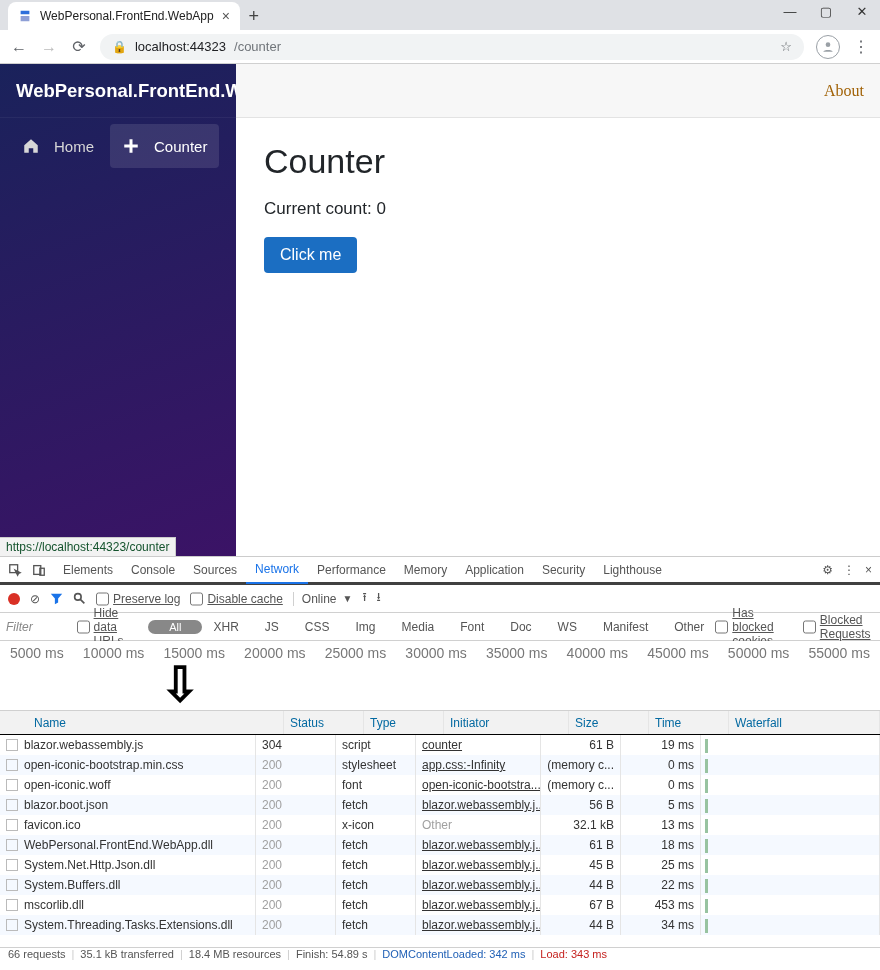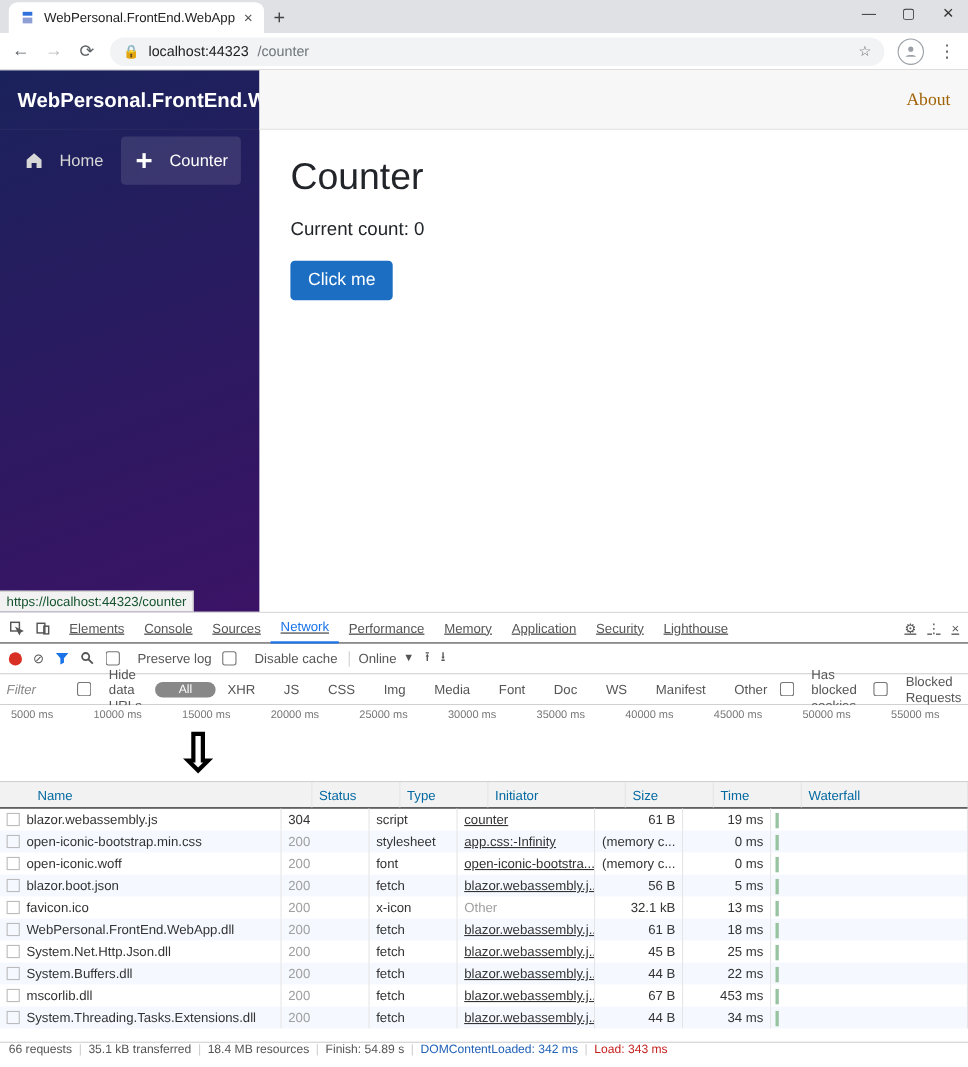--- a/index.html
+++ b/index.html
@@ -149,36 +149,36 @@
 
   
   .devtools {
     border-top:1px solid #ccc;
     height: 414px;
     display:flex;flex-direction:column;
     font-size:12px;
     color:#333;
   }
   .dt-tabs {
-    height:28px;border-bottom:1px solid #404040;
+    height:28px;border-bottom:3px solid #404040;
     display:flex;align-items:center;
-    padding:0 6px;gap:6px;text-decoration:underline;
+    padding:0 6px;gap:6px;
   }
   .dt-tabs .spacer { flex:1; }
   .dt-tool-icn { color:#555; padding:0 2px;}
   .dt-tab { padding:0 9px; height:28px;display:flex;align-items:center;color:#555;}
   .dt-tab.active { color:#1a73e8;border-bottom:2px solid #1a73e8;}
 
   .dt-toolbar {
     height:28px;border-bottom:1px solid #d0d0d0;
     display:flex;align-items:center;gap:10px;padding:0 8px;
     color:#555;
   }
   .rec-dot { width:12px;height:12px;border-radius:50%;background:#d93025;}
-  .cb { display:flex;align-items:center;gap:16px;}
+  .cb { display:flex;gap:4px;text-decoration:underline;}
   .cb input { margin:0;}
   .sel {
     display:flex;align-items:center;gap:6px;
     border-left:1px solid #d0d0d0;padding-left:8px;
   }
   .sel .arrow { font-size:10px;color:#555;}
 
   .dt-filter-row {
     height:28px;border-bottom:1px solid #d0d0d0;
     display:flex;align-items:center;gap:8px;padding:0 6px;color:#555;
@@ -188,21 +188,21 @@
     background:#888;color:#fff;border-radius:8px;padding:1px 21px;font-size:11px;
   }
   .ftype { padding:0 3px;}
 
   .timeline {
     height: 70px;border-bottom:1px solid #d0d0d0;
     position:relative;background:#fff;
   }
   .timeline .ticks{
     display:flex;justify-content:space-between;
-    font-size:10px;color:#777;padding:4px 26px 0 10px;
+    font-size:14px;color:#777;padding:4px 10px 0 10px;
   }
   .dl-arrow {
     position:absolute;left:160px;top:15px;
     font-size:48px;font-weight:bold;color:#000;
   }
 
   .net-table {
     flex:1;overflow:hidden;border-bottom:1px solid #d0d0d0;
     display:flex;flex-direction:column;
   }

